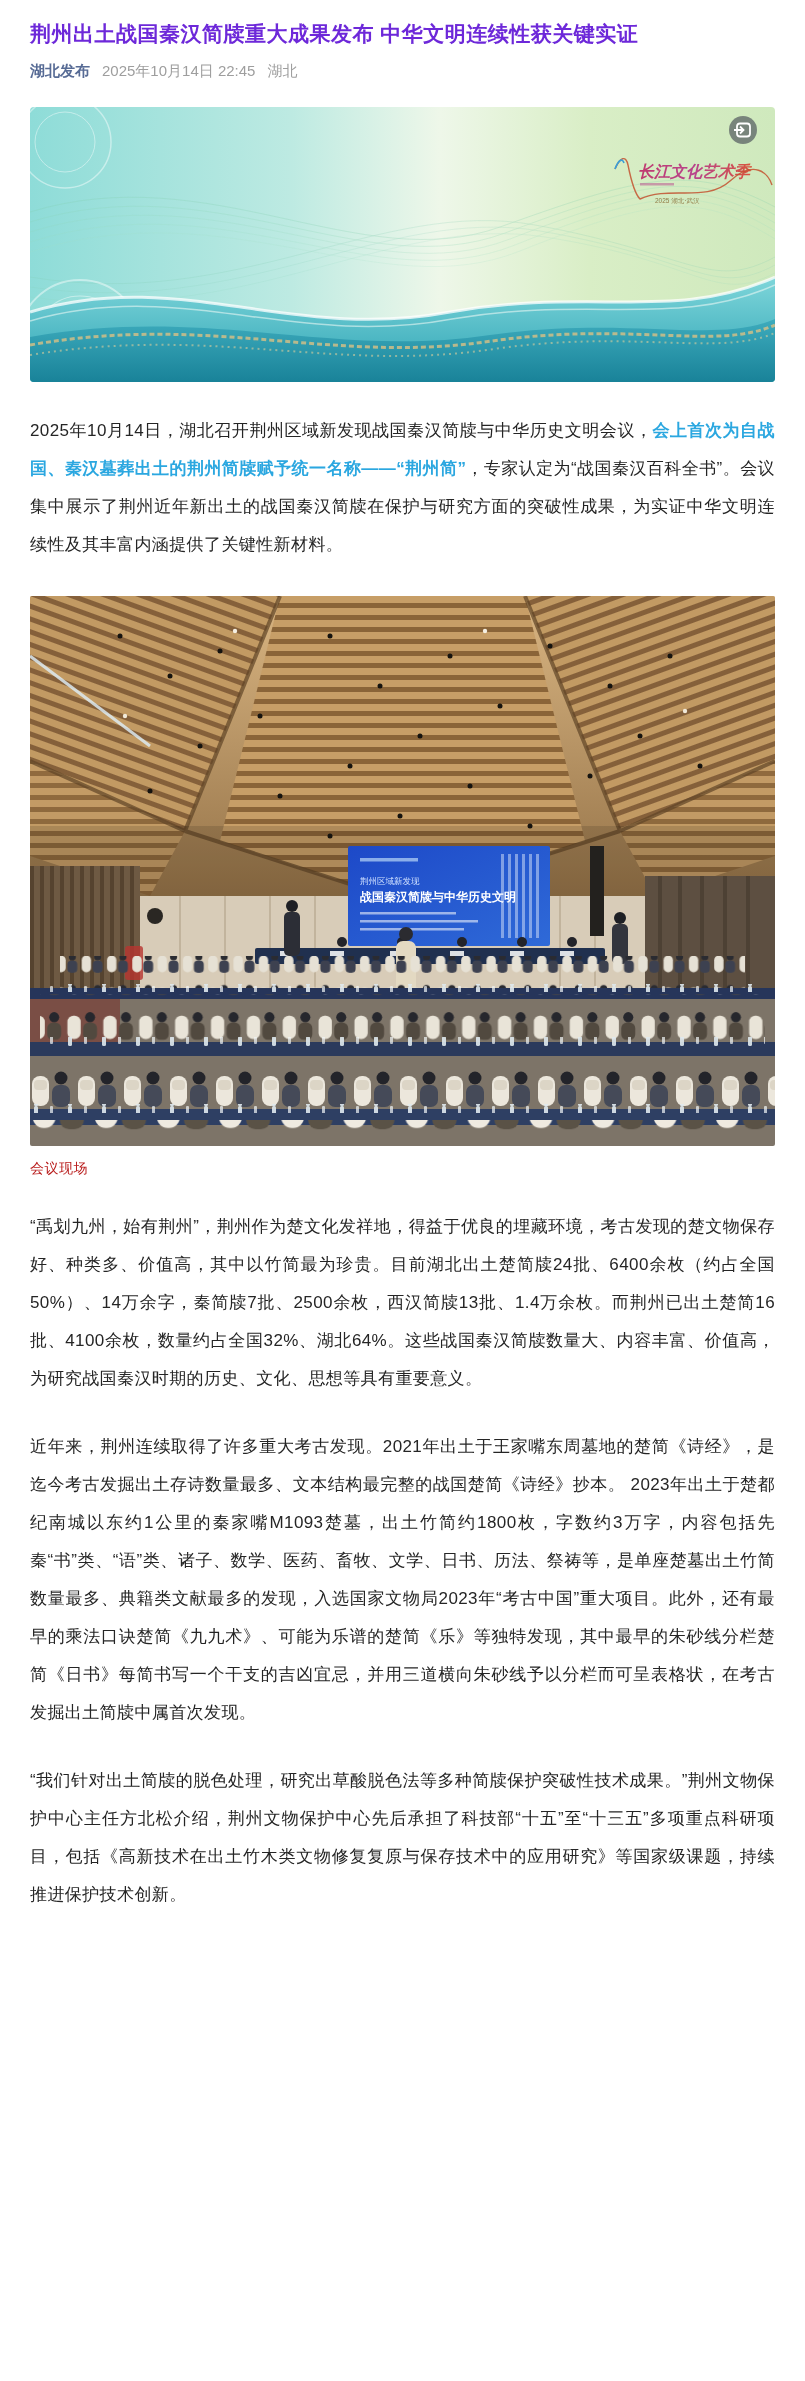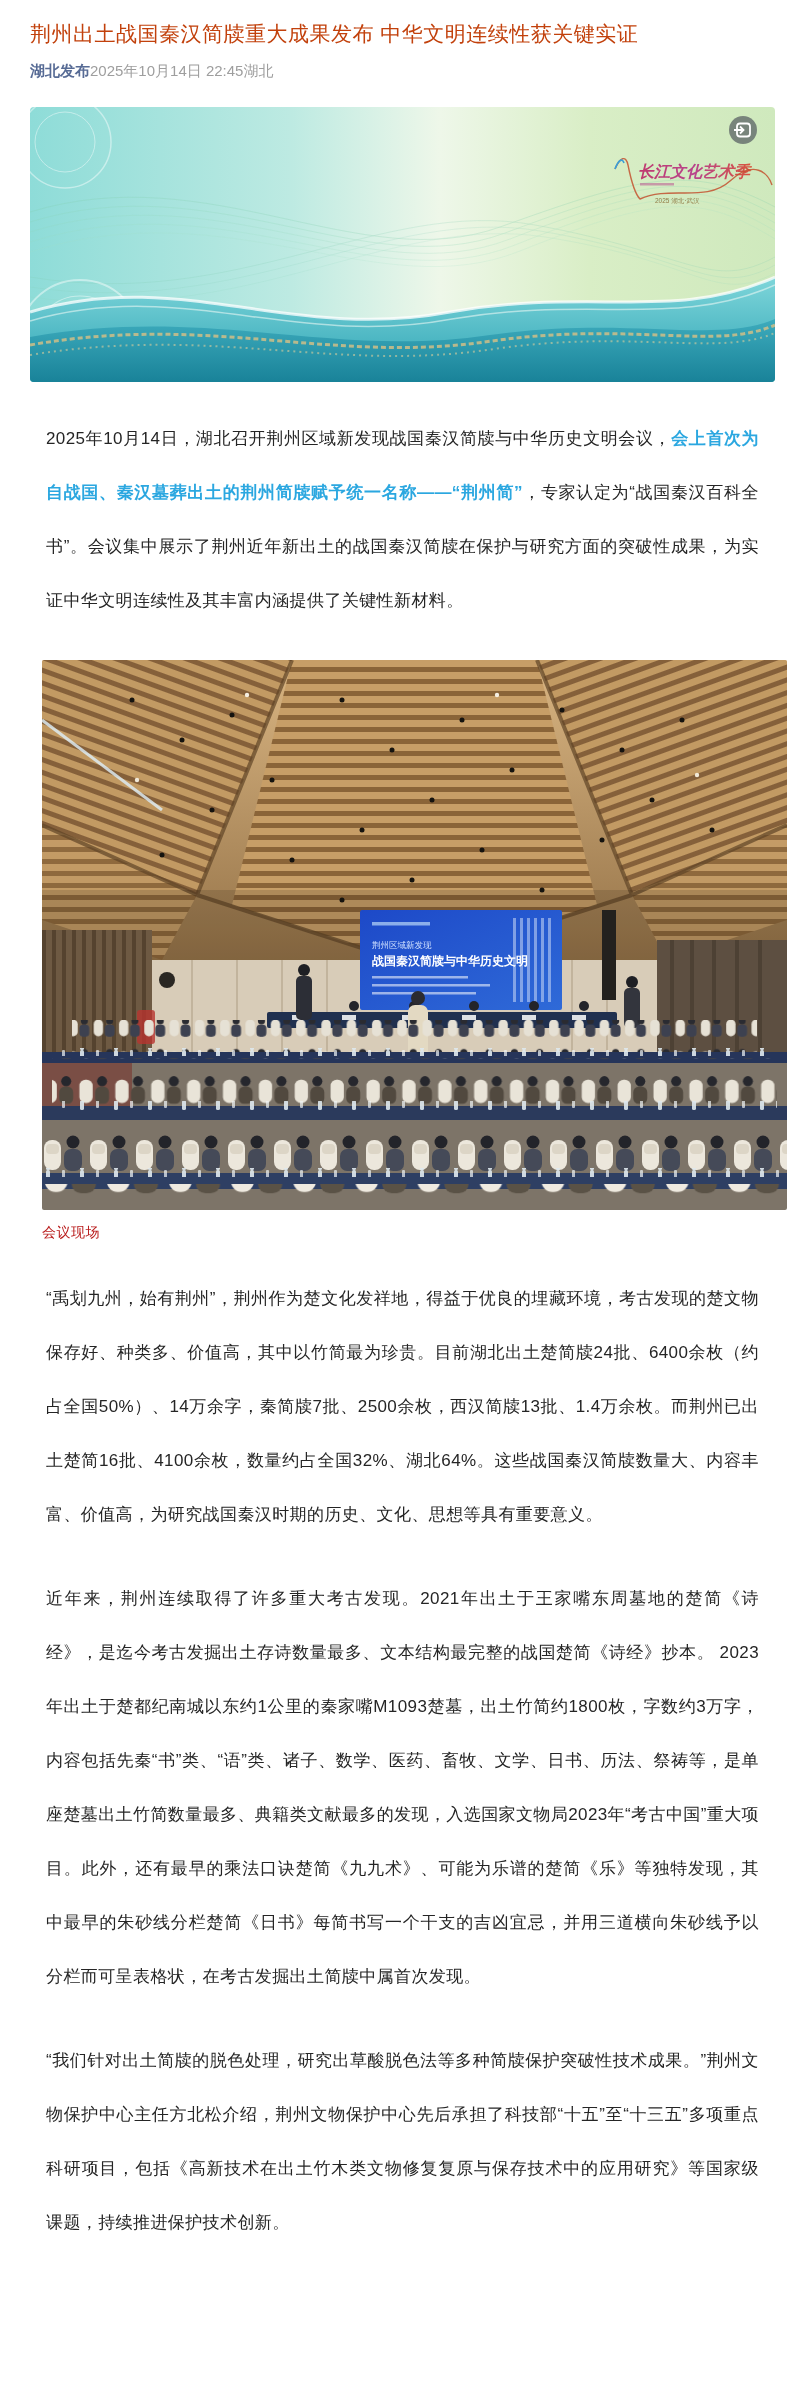--- a/index.html
+++ b/index.html
@@ -7,49 +7,50 @@
   body {
     width: 805px;
     font-family: "Liberation Sans", "DejaVu Sans", sans-serif;
     color: #222;
   }
   .container { width: 745px; margin: 0 auto; }
 
   .article-title {
     margin: 18px 0 12px;
     font-size: 21px;
-    font-weight: 400;
-    color: #c2410c;
+    font-weight: 700;
+    color: #6d28d9;
     line-height: 1.5;
     letter-spacing: 0.5px;
   }
 
   .meta-row {
     display: flex;
     align-items: center;
+    gap: 12px;
     font-size: 15px;
     margin-bottom: 26px;
   }
   .meta-source { color: #576b95; font-weight: 600; cursor: pointer; }
   .meta-date, .meta-location { color: #9e9e9e; }
 
   .banner-wrap { position: relative; border-radius: 4px; overflow: hidden; }
   .banner-wrap svg { display: block; }
 
   p.body-text {
     font-size: 17px;
-    line-height: 54px;
+    line-height: 38px;
     letter-spacing: 0.4px;
     color: #252525;
-    margin: 30px 16px;
+    margin: 30px 0;
     text-align: justify;
   }
   .highlight { color: #2ba7e0; font-weight: 700; }
 
-  figure.photo-fig { margin: 32px 12px 28px; }
+  figure.photo-fig { margin: 32px 0 28px; }
   figure.photo-fig svg { display: block; border-radius: 2px; }
   figcaption.photo-caption {
     margin-top: 14px;
     font-size: 14px;
     color: #b91c1c;
     letter-spacing: 0.5px;
   }
 </style>
 </head>
 <body>

